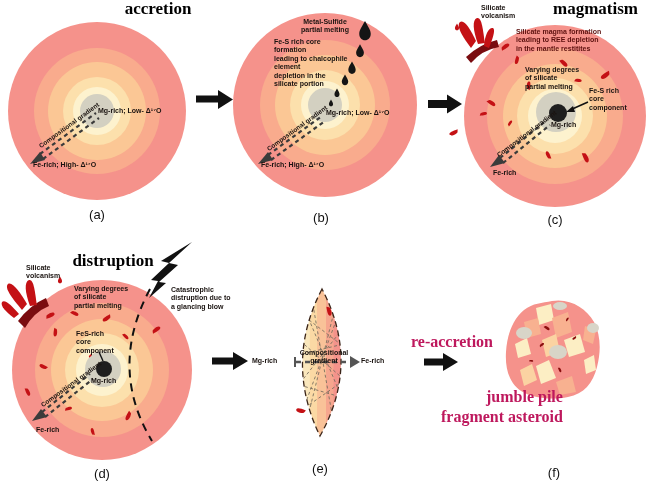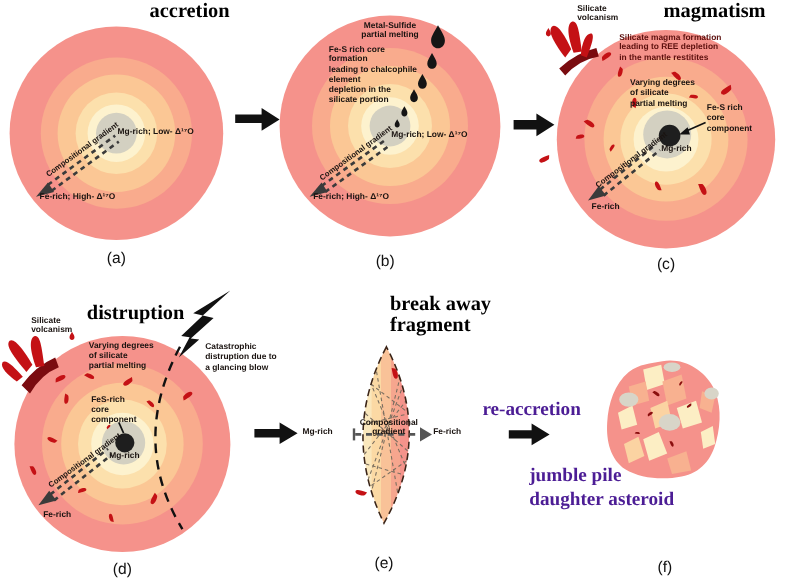--- a/index.html
+++ b/index.html
@@ -5,21 +5,21 @@
   html,body{margin:0;padding:0;background:#fff;}
   #canvas{position:relative;width:656px;height:482px;background:#fff;overflow:hidden;
           font-family:"Liberation Sans",sans-serif;text-decoration:underline;}
   #art{position:absolute;left:0;top:0;}
   .lbl{position:absolute;font:bold 7px/1.2 "Liberation Sans",sans-serif;color:#1a1310;
        white-space:pre-line;}
   .c{text-align:center;}
   .title{position:absolute;font:bold 17px/1.03 "Liberation Serif","DejaVu Serif",serif;
          color:#000;white-space:pre-line;}
   .stitle{position:absolute;font:bold 16px/1.25 "Liberation Serif","DejaVu Serif",serif;
-          color:#4c1d95;white-space:pre-line;}
+          color:#be185d;white-space:pre-line;text-align:right;}
   .letter{position:absolute;font:13px "Liberation Sans",sans-serif;color:#111;}
   .rot{transform-origin:0 100%;font-size:6.5px;}
   .maroon{color:#5C100E;}
 </style>
 </head>
 <body>
 
 <div id="canvas">
 
 <svg id="art" width="656" height="482" viewBox="0 0 656 482">
@@ -262,26 +262,24 @@
 distruption due to
 a glancing blow</div>
 <div class="lbl" style="left:76px;top:330px;">FeS-rich
 core
 component</div>
 <div class="lbl" style="left:91px;top:377px;">Mg-rich</div>
 <div class="lbl" style="left:36px;top:426px;">Fe-rich</div>
 <div class="lbl rot" style="left:44px;top:401px;transform:rotate(-36deg);">Compositional gradient</div>
 <div class="letter" style="left:87px;top:466px;width:30px;text-align:center;">(d)</div>
 
-<div class="title" style="left:325px;top:244px;">break away
-fragment</div>
 <div class="lbl" style="left:252px;top:357px;">Mg-rich</div>
 <div class="lbl c" style="left:288px;top:349px;width:72px;">Compositional
 gradient</div>
 <div class="lbl" style="left:361px;top:357px;">Fe-rich</div>
 <div class="letter" style="left:305px;top:461px;width:30px;text-align:center;">(e)</div>
 
 <div class="stitle c" style="left:393px;top:332px;width:100px;">re-accretion</div>
 <div class="stitle" style="left:441px;top:387px;">jumble pile
-daughter asteroid</div>
+fragment asteroid</div>
 <div class="letter" style="left:539px;top:465px;width:30px;text-align:center;">(f)</div>
 
 </div>
 
 </body></html>

